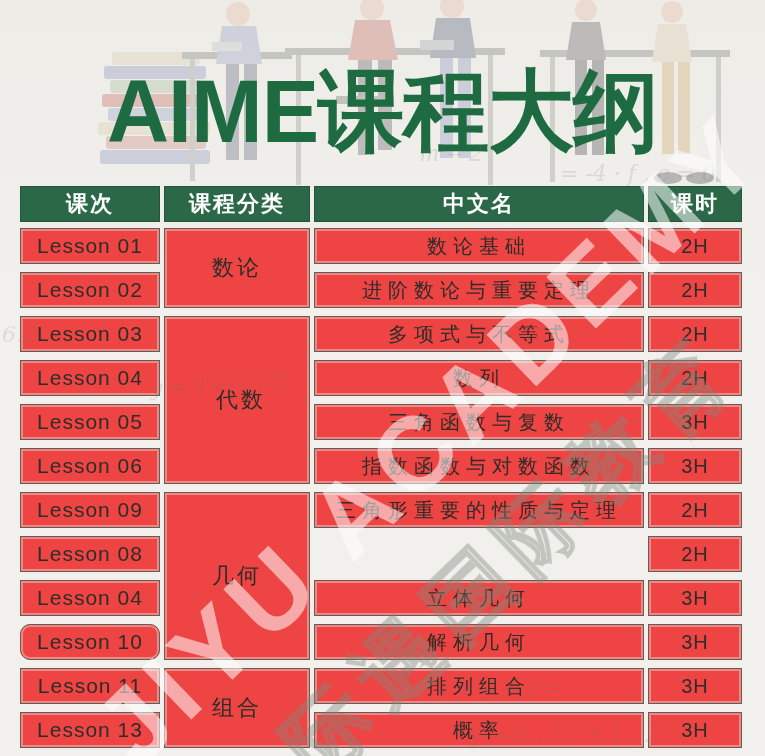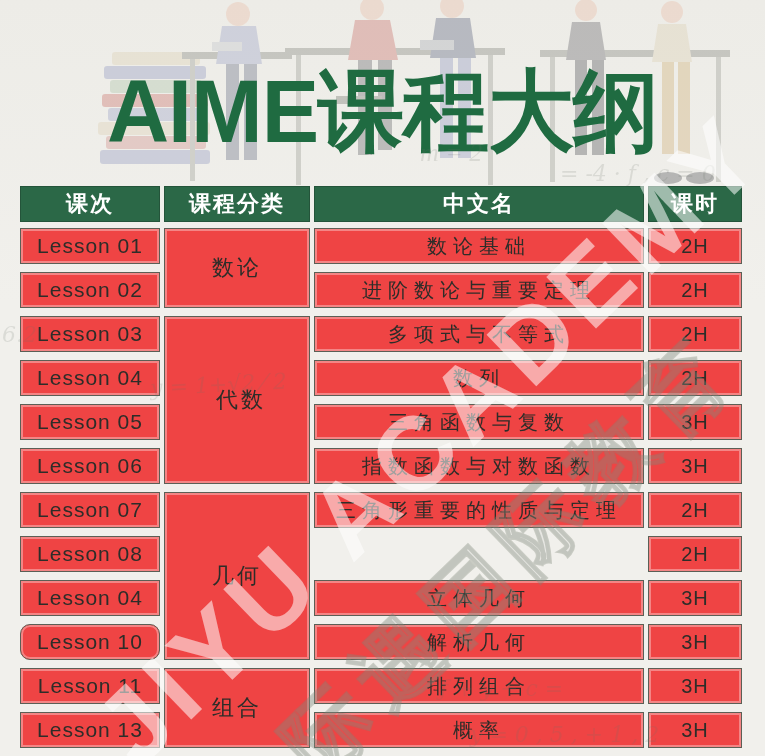--- a/index.html
+++ b/index.html
@@ -166,21 +166,21 @@
         <div class="cell hours" style="grid-area: 2 / 4;">2H</div>
         <div class="cell lesson" style="grid-area: 3 / 1;">Lesson 05</div>
         <div class="cell topic" style="grid-area: 3 / 3;">三角函数与复数</div>
         <div class="cell hours" style="grid-area: 3 / 4;">3H</div>
         <div class="cell lesson" style="grid-area: 4 / 1;">Lesson 06</div>
         <div class="cell topic" style="grid-area: 4 / 3;">指数函数与对数函数</div>
         <div class="cell hours" style="grid-area: 4 / 4;">3H</div>
       </div>
       <div class="grid group tone-green" style="grid-template-rows: repeat(4, 36px);">
         <div class="cell cat" style="grid-area: 1 / 2 / 5; text-align: right;">几何</div>
-        <div class="cell lesson" style="grid-area: 1 / 1;">Lesson 07</div>
+        <div class="cell lesson" style="grid-area: 1 / 1;">Lesson 09</div>
         <div class="cell topic" style="grid-area: 1 / 3;">三角形重要的性质与定理</div>
         <div class="cell hours" style="grid-area: 1 / 4;">2H</div>
         <div class="cell lesson" style="grid-area: 2 / 1;">Lesson 08</div>
         <div class="cell hours" style="grid-area: 2 / 4;">2H</div>
         <div class="cell lesson" style="grid-area: 3 / 1;">Lesson 04</div>
         <div class="cell topic" style="grid-area: 3 / 3;">立体几何</div>
         <div class="cell hours" style="grid-area: 3 / 4;">3H</div>
         <div class="cell lesson" style="grid-area: 4 / 1; border-radius: 10px;">Lesson 10</div>
         <div class="cell topic" style="grid-area: 4 / 3;">解析几何</div>
         <div class="cell hours" style="grid-area: 4 / 4;">3H</div>

